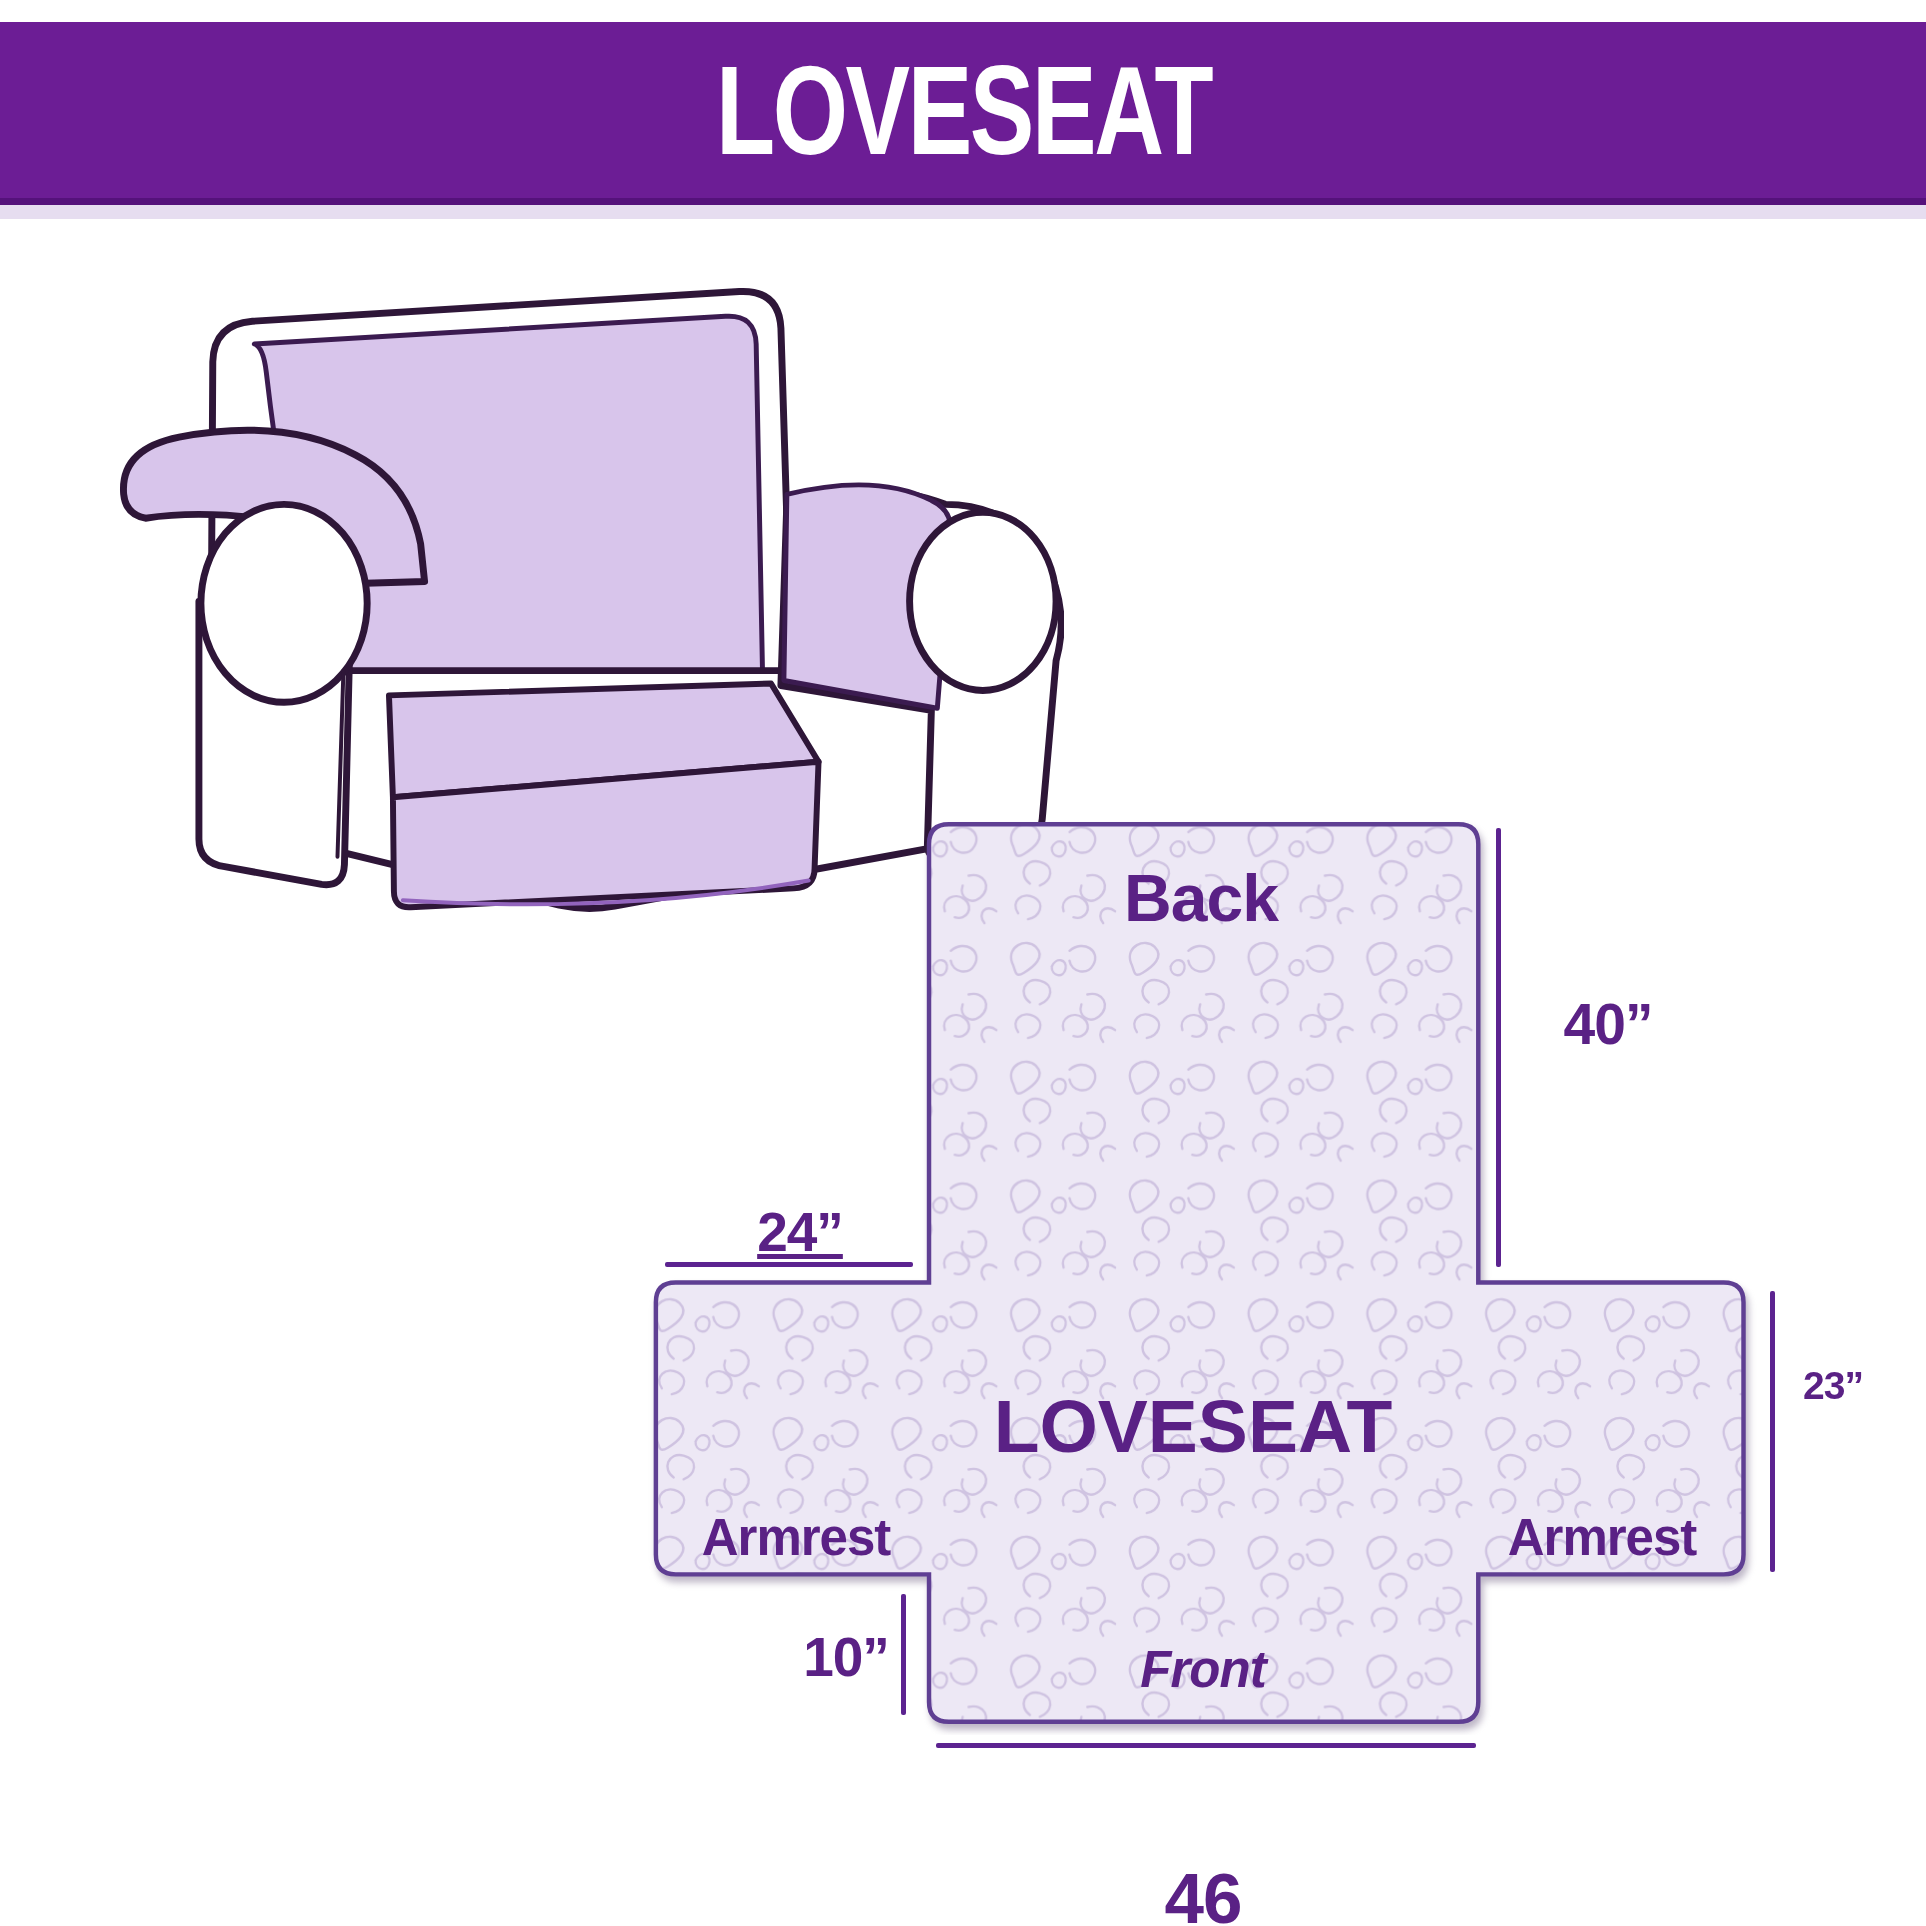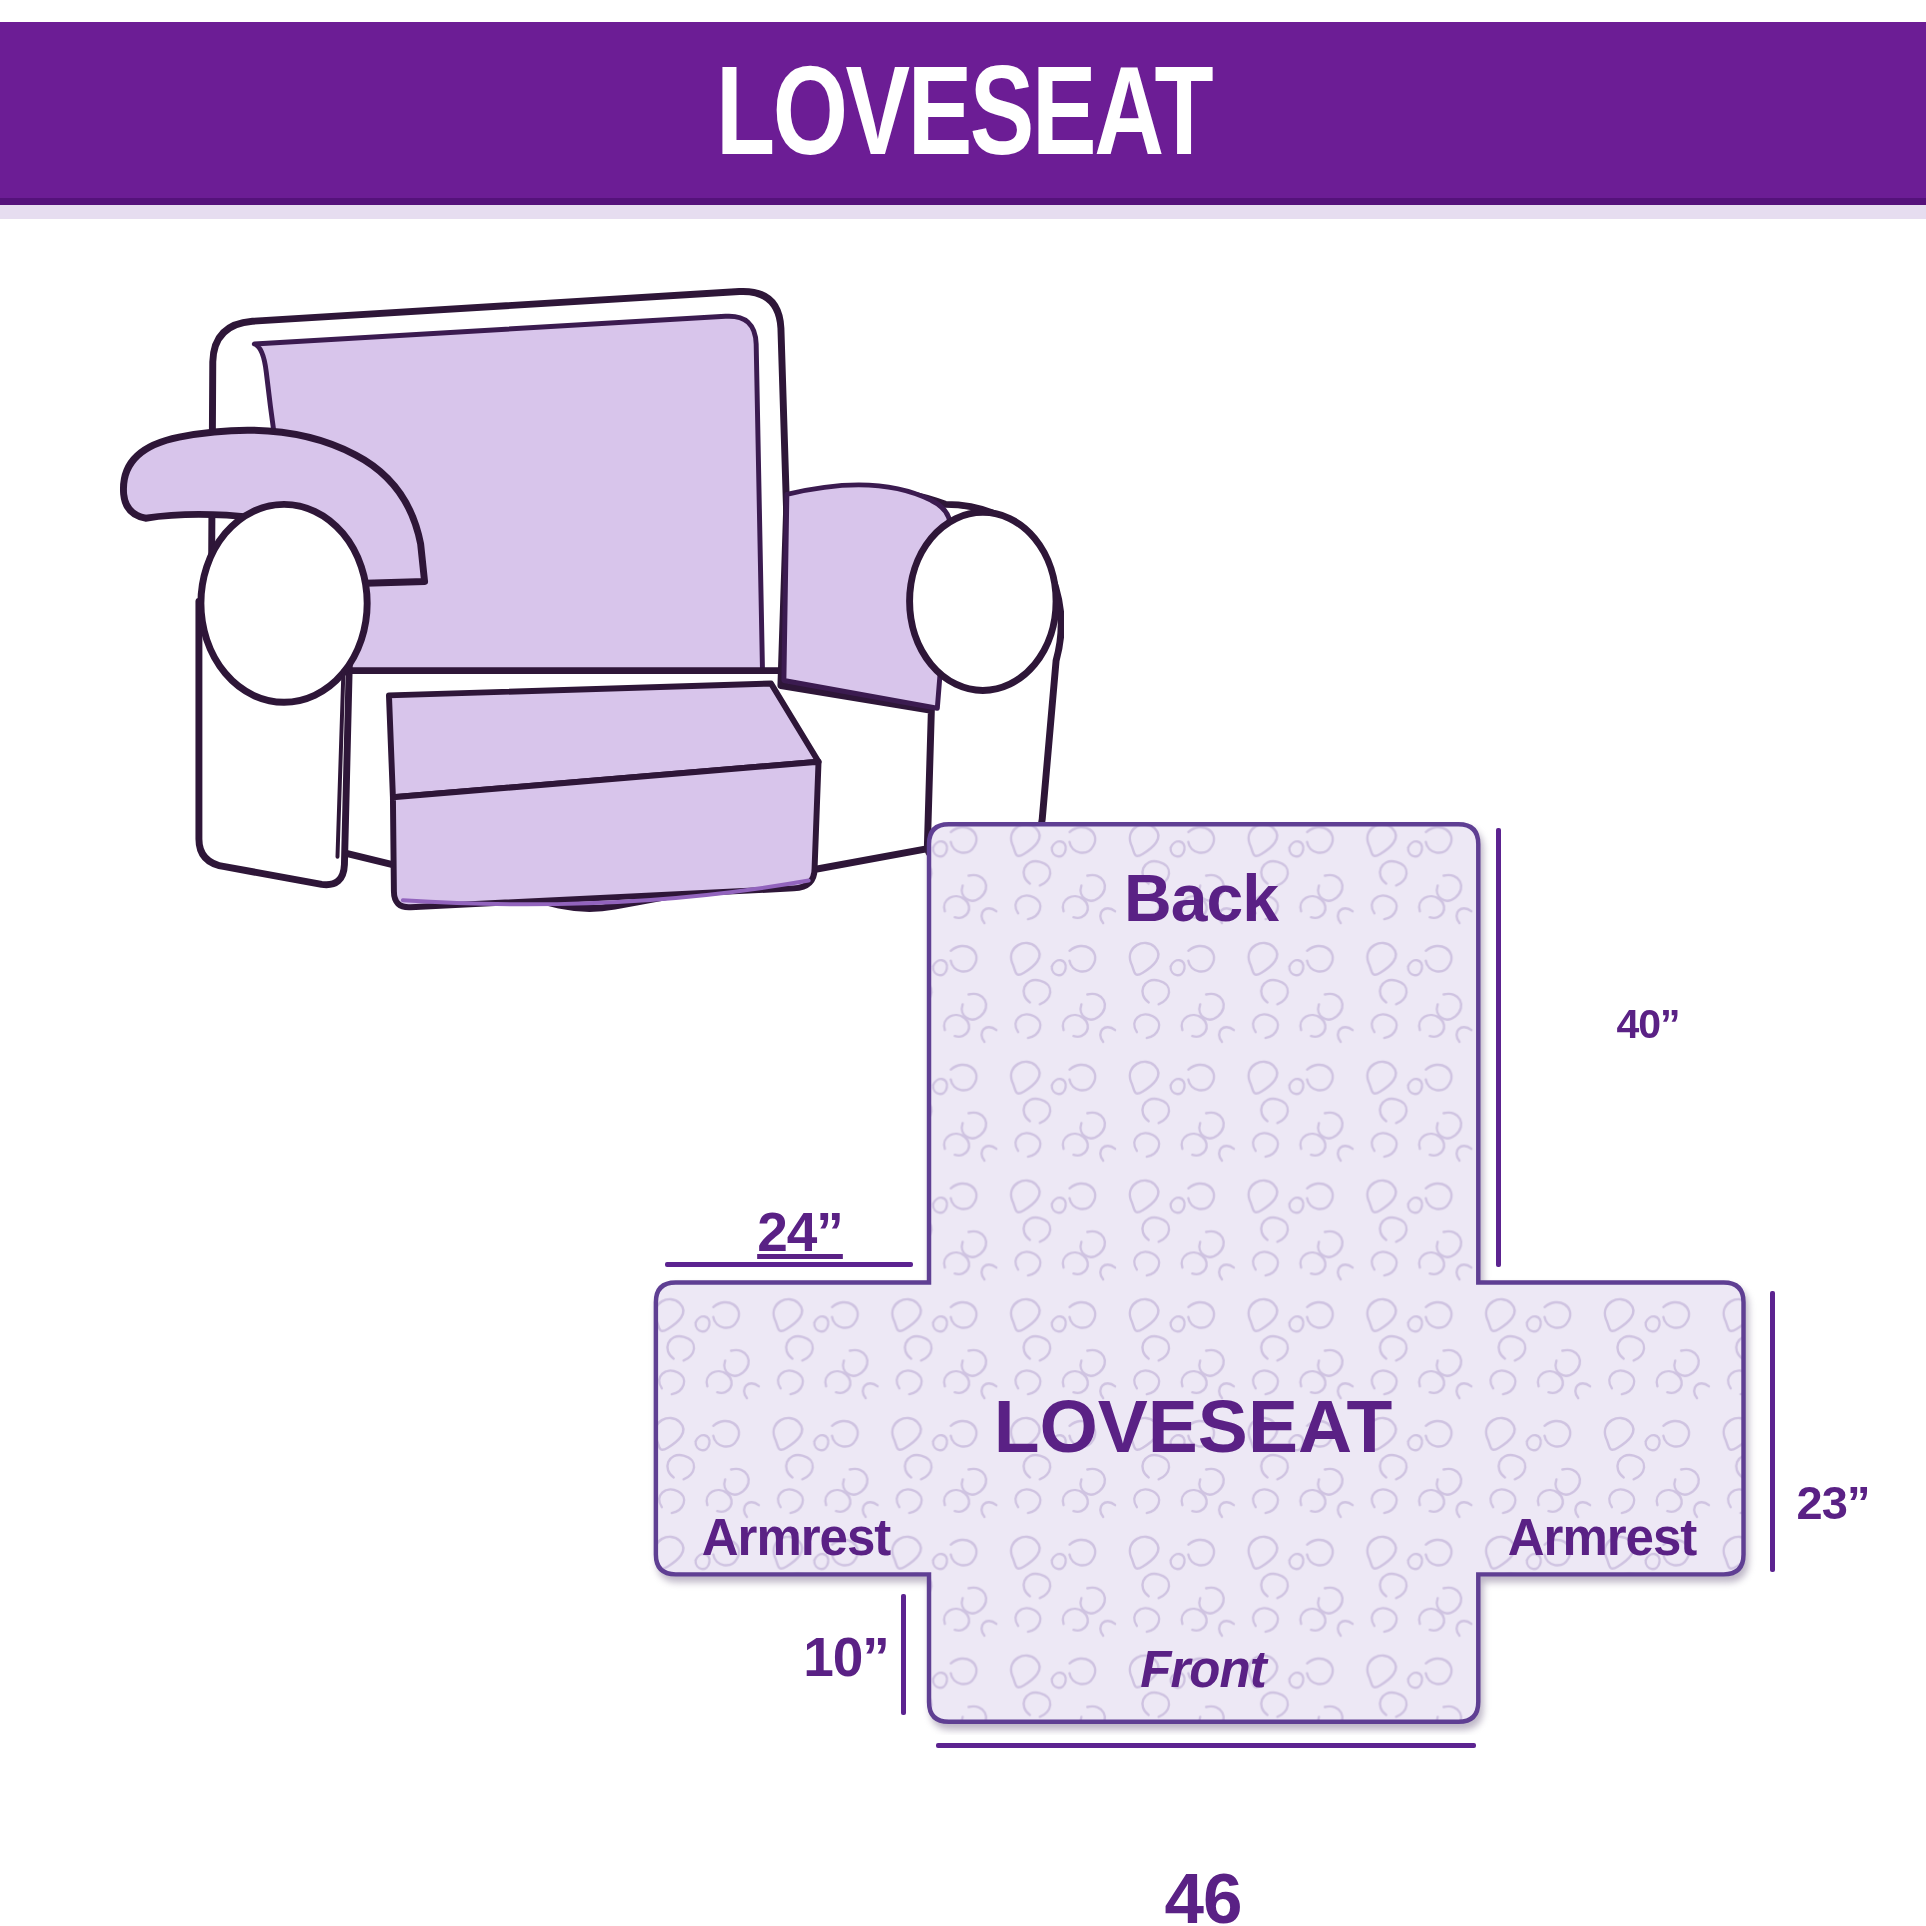--- a/index.html
+++ b/index.html
@@ -42,23 +42,23 @@
   
   .lbl{
     position:absolute;color:#5a2185;font-weight:bold;
     transform:translate(-50%,-50%);white-space:nowrap;letter-spacing:-1px;
   }
   .lbl-back     {left:1201px;top:876px; font-size:66px;}
   .lbl-center   {left:1193px;top:1404px;font-size:75px;font-weight:800;letter-spacing:0px;}
   .lbl-armrest-l{left:796px; top:1515px;font-size:51px;}
   .lbl-armrest-r{left:1602px;top:1515px;font-size:51px;}
   .lbl-front    {left:1203px;top:1647px;font-size:51px;font-style:italic;}
-  .lbl-40{left:1648px;top:1002px;font-size:41px;}
+  .lbl-40{left:1608px;top:1002px;font-size:57px;}
   .lbl-24{left:800px; top:1210px;font-size:55px;text-decoration:underline;}
-  .lbl-23{left:1833px;top:1480px;font-size:47px;}
+  .lbl-23{left:1833px;top:1364px;font-size:39px;}
   .lbl-13{left:846px; top:1635px;font-size:55px;}
   .lbl-46{left:1203px;top:1876px;font-size:71px;}
 </style>
 </head>
 <body>
 
 <div class="stage">
 
   <div class="header">
     <div class="title">LOVESEAT</div>

